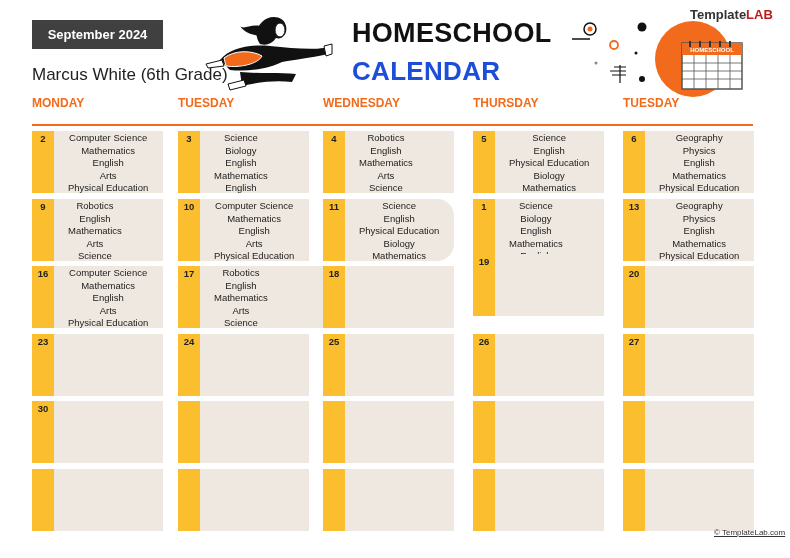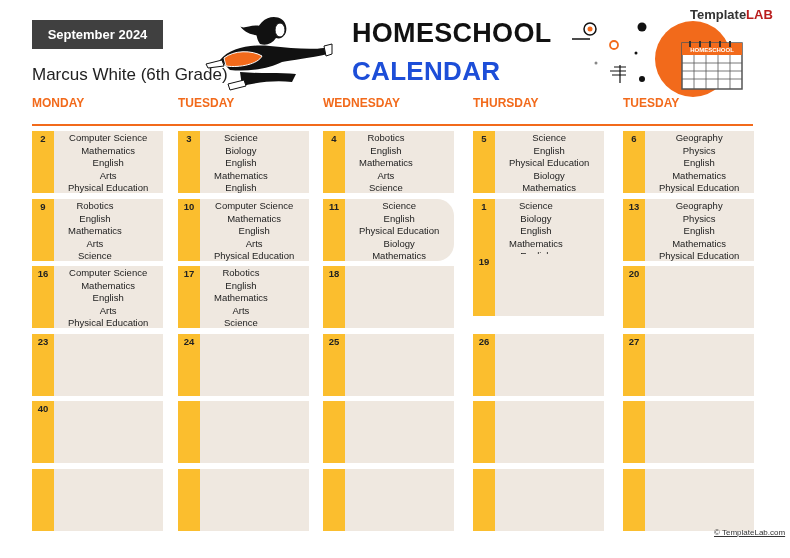--- a/index.html
+++ b/index.html
@@ -184,21 +184,21 @@
       <div class="strip"></div>
       <div class="num">16</div>
       <div class="subjects">
         <div>Computer Science</div>
         <div>Mathematics</div>
         <div>English</div>
         <div>Arts</div>
         <div>Physical Education</div>
       </div>
     </div>
-    <div class="cell" style="left: 178px; top: 266px;">
+    <div class="cell" style="left: 178px; top: 266px; padding-left: 25px;">
       <div class="strip"></div>
       <div class="num">17</div>
       <div class="subjects">
         <div>Robotics</div>
         <div>English</div>
         <div>Mathematics</div>
         <div>Arts</div>
         <div>Science</div>
       </div>
     </div>
@@ -237,21 +237,21 @@
       <div class="num">26</div>
       <div class="subjects"></div>
     </div>
     <div class="cell" style="left: 623px; top: 334px;">
       <div class="strip"></div>
       <div class="num">27</div>
       <div class="subjects"></div>
     </div>
     <div class="cell" style="left: 32px; top: 401px;">
       <div class="strip"></div>
-      <div class="num">40</div>
+      <div class="num">30</div>
       <div class="subjects"></div>
     </div>
     <div class="cell" style="left: 178px; top: 401px;">
       <div class="strip"></div>
       <div class="num"></div>
       <div class="subjects"></div>
     </div>
     <div class="cell" style="left: 323px; top: 401px;">
       <div class="strip"></div>
       <div class="num"></div>

